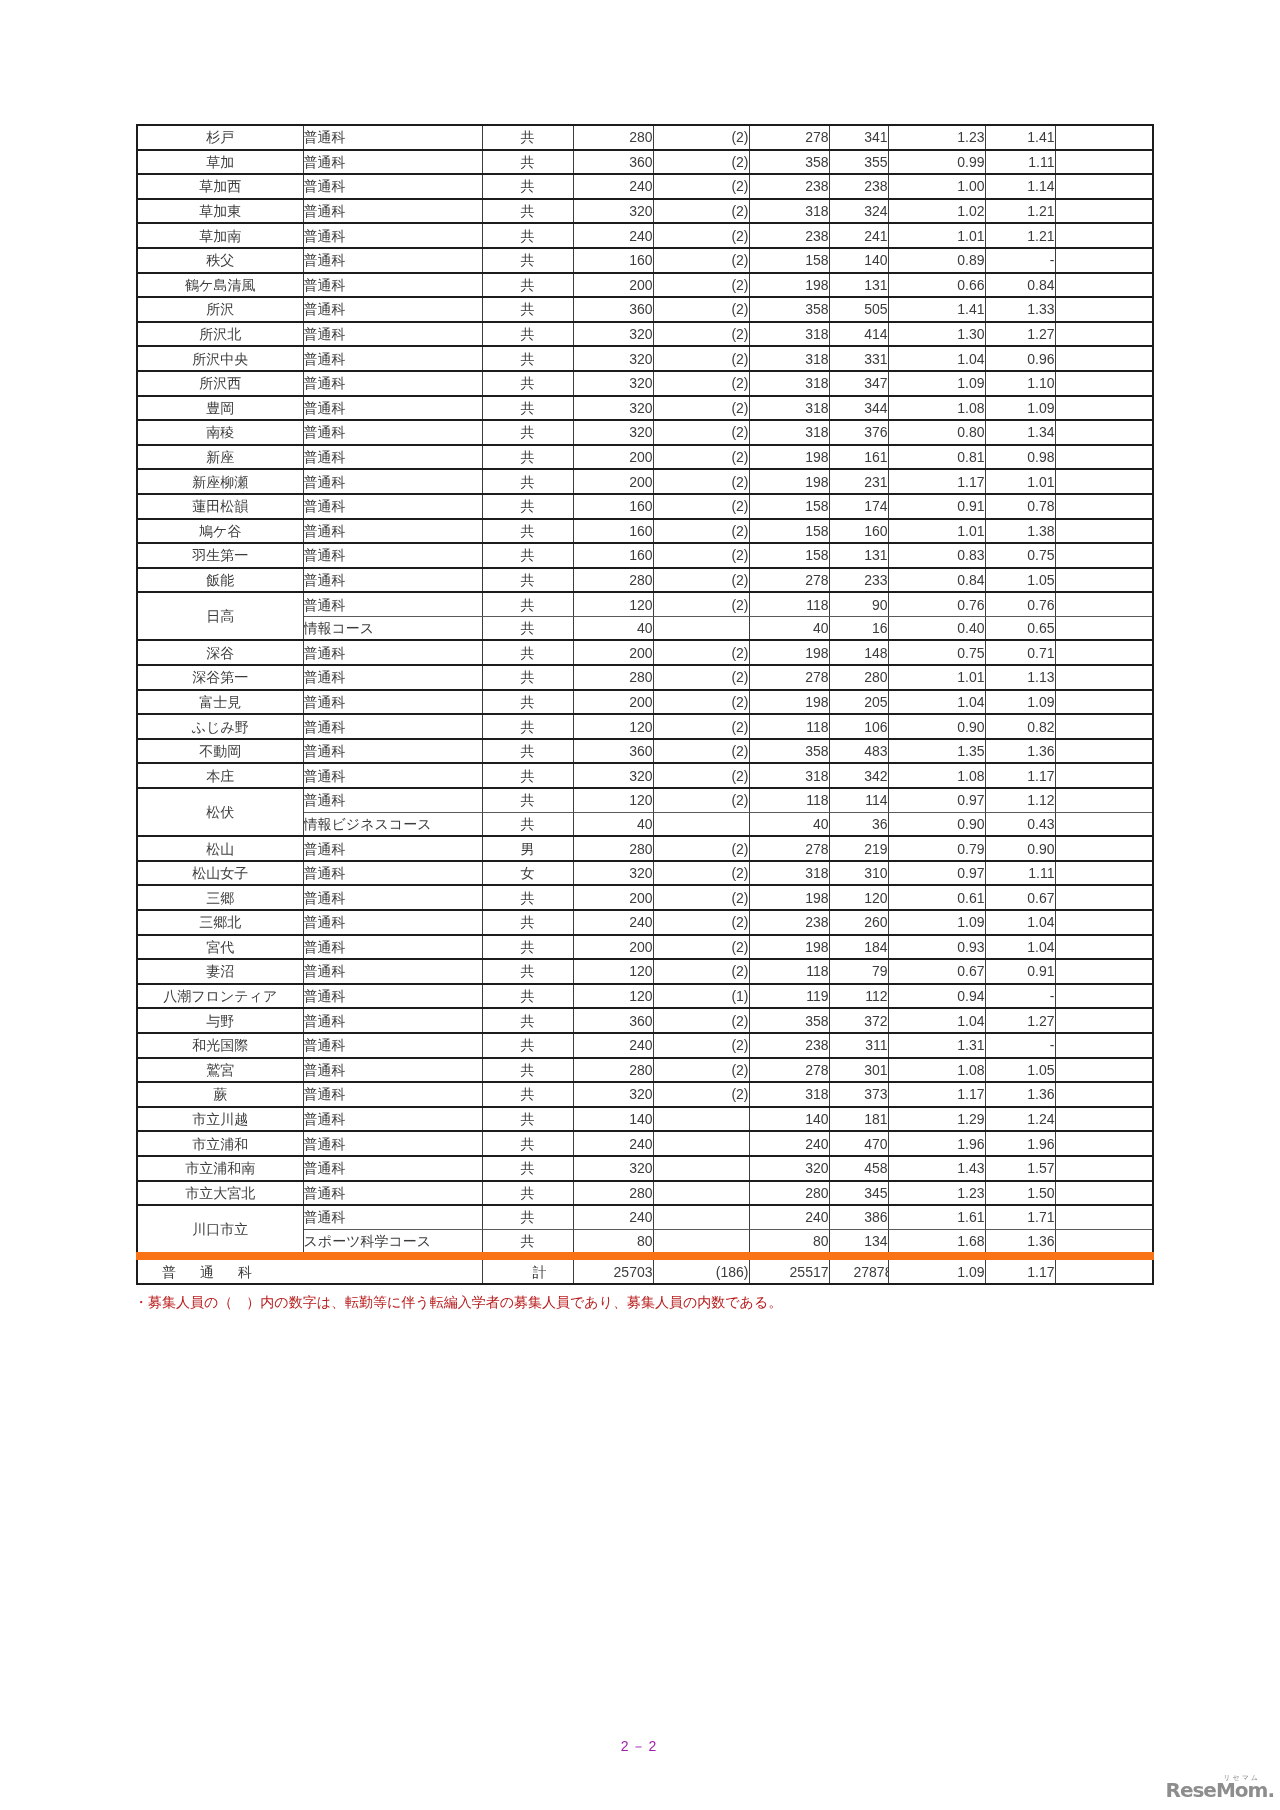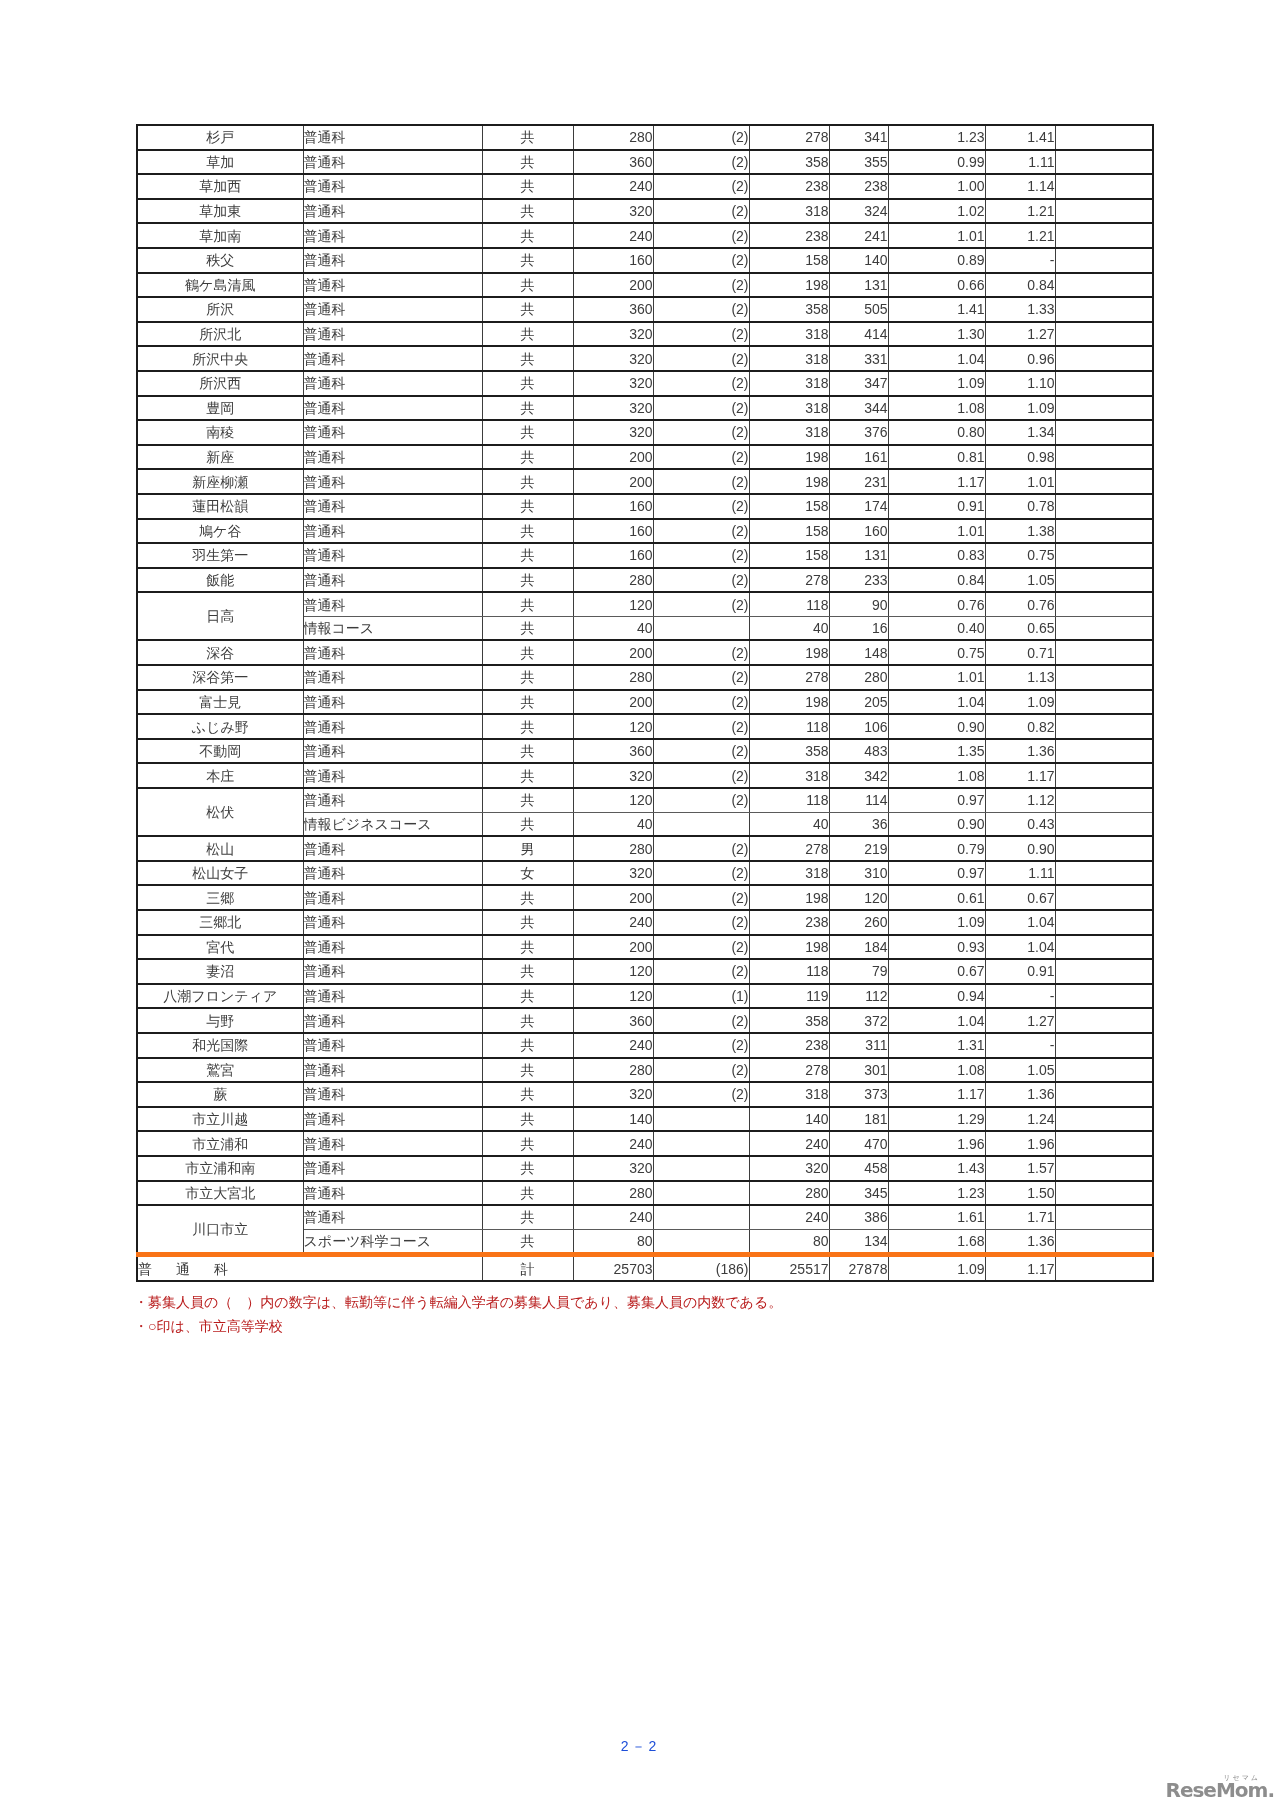--- a/index.html
+++ b/index.html
@@ -16,21 +16,21 @@
     border-collapse:collapse;table-layout:fixed;
     border:2px solid #1c1c1c;
   }
   table.adm td{
     height:22.6px;padding:0;overflow:hidden;white-space:nowrap;
     border-left:1px solid #3d3d3d;border-right:1px solid #3d3d3d;
     border-top:1px solid #5a5a5a;border-bottom:1px solid #5a5a5a;
     font-size:14px;color:#3c3c3c;line-height:22px;
   }
   tr.group-start td{border-top:2px solid #1c1c1c;}
-  tr.total-row td{border-top:5px solid #f97316;border-bottom:2px solid #1c1c1c;}
+  tr.total-row td{border-top:8px solid #f97316;border-bottom:2px solid #1c1c1c;padding-left:24px;}
 
   .c-school{ text-align:center;padding-left:16px;color:#3a6bc5;position:relative;}
   .c-dept  { text-align:left;padding-left:15px;color:#3a6bc5;}
   .c-gender{ text-align:center;color:#3a6bc5;}
   .c-capacity{text-align:right;padding-right:7px;}
   .c-paren { text-align:right;padding-right:9px;}
   .c-net   { text-align:right;padding-right:4px;}
   .c-app   { text-align:right;padding-right:4px;}
   .c-ratio { text-align:right;padding-right:13px;}
   .c-prev  { text-align:right;padding-right:8px;}
@@ -43,21 +43,21 @@
   
   .notes{
     position:absolute;left:134px;top:1290px;color:#b91c1c;
     font-size:14px;line-height:24px;
   }
   .notes div{height:24px;}
 
   
   .pagenum{
     position:absolute;left:0;top:1738px;width:1280px;text-align:center;
-    font-size:14px;color:#1d4ed8;letter-spacing:3px;
+    font-size:14px;color:#a21caf;letter-spacing:3px;
   }
 
   
   .logo{
     position:absolute;right:6px;bottom:8px;color:#8d8d8d;
   }
   .logo .word{
     font-size:20px;font-weight:bold;letter-spacing:-1px;
     font-family:"DejaVu Sans","Liberation Sans",sans-serif;
   }
@@ -642,21 +642,20 @@
           <td class="c-app">27878</td>
           <td class="c-ratio">1.09</td>
           <td class="c-prev">1.17</td>
           <td class="c-blank"></td>
         </tr>
       </tbody>
   </table>
 
   <div class="notes">
     <div>・募集人員の（　）内の数字は、転勤等に伴う転編入学者の募集人員であり、募集人員の内数である。</div>
-    <div>・○印は、市立高等学校</div>
   </div>
 
   <div class="pagenum">2－2</div>
 
   <div class="logo">
     <span class="ruby">リセマム</span>
     <span class="word">ReseMom.</span>
   </div>
 
 </div>

